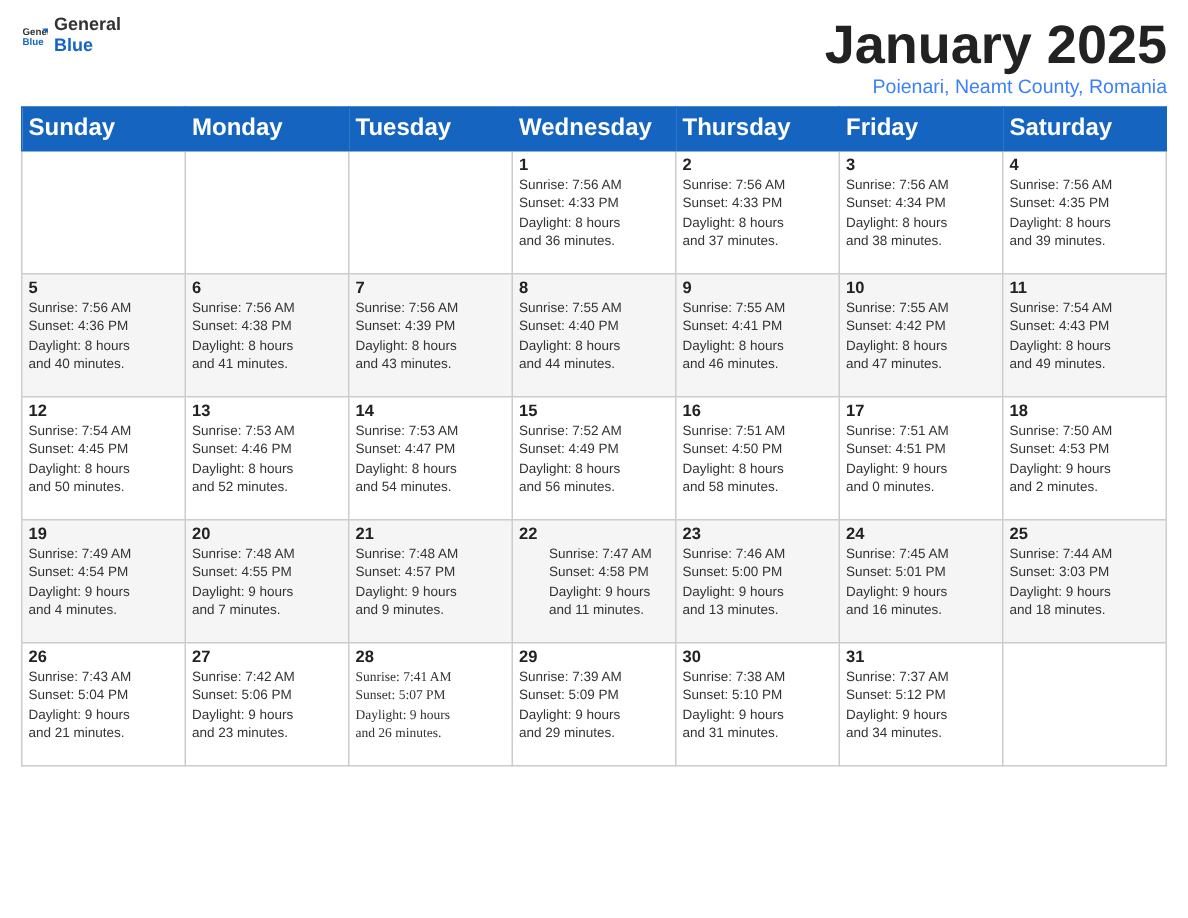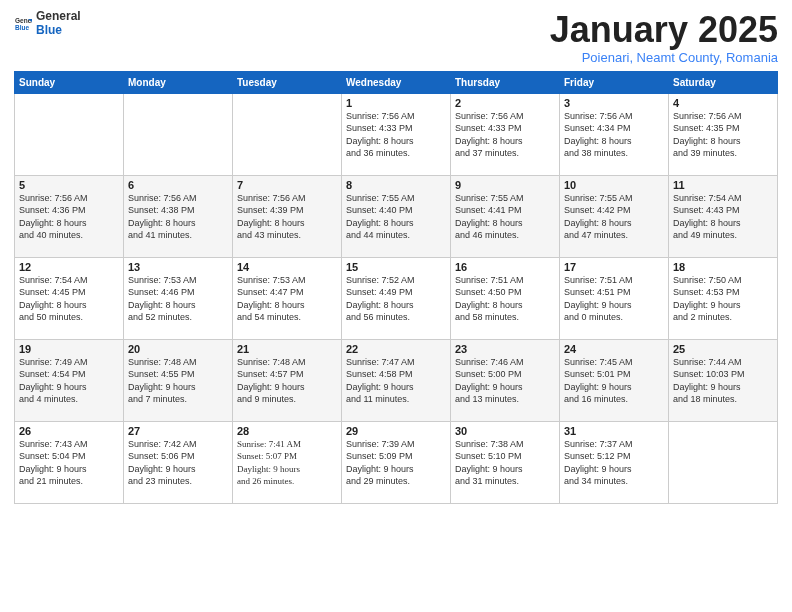--- a/index.html
+++ b/index.html
@@ -49,21 +49,21 @@
     .calendar {
       flex: 1;
       border: 1px solid #ccc;
       border-collapse: collapse;
       width: 100%;
       table-layout: fixed;
     }
     .calendar thead tr th {
       background: #1565c0;
       color: #fff;
-      font-size: 10px;
+      font-size: 16px;
       font-weight: bold;
       padding: 5px 4px;
       text-align: left;
       border: 1px solid #1565c0;
     }
     .calendar tbody tr td {
       border: 1px solid #ccc;
       vertical-align: top;
       padding: 3px 4px;
       font-size: 9.5px;
@@ -278,21 +278,21 @@
           </td>
           <td>
             <span class="day-number">21</span>
             <div class="day-info" style="white-space: pre-line;">Sunrise: 7:48 AM
 Sunset: 4:57 PM
 Daylight: 9 hours
 and 9 minutes.</div>
           </td>
           <td>
             <span class="day-number">22</span>
-            <div class="day-info" style="white-space: pre-line;">Sunrise: 7:47 AM
+            <div class="day-info" style="white-space: pre-line; margin-left: 20px;">Sunrise: 7:47 AM
 Sunset: 4:58 PM
 Daylight: 9 hours
 and 11 minutes.</div>
           </td>
           <td>
             <span class="day-number">23</span>
             <div class="day-info" style="white-space: pre-line;">Sunrise: 7:46 AM
 Sunset: 5:00 PM
 Daylight: 9 hours
 and 13 minutes.</div>
@@ -300,21 +300,21 @@
           <td>
             <span class="day-number">24</span>
             <div class="day-info" style="white-space: pre-line;">Sunrise: 7:45 AM
 Sunset: 5:01 PM
 Daylight: 9 hours
 and 16 minutes.</div>
           </td>
           <td>
             <span class="day-number">25</span>
             <div class="day-info" style="white-space: pre-line;">Sunrise: 7:44 AM
-Sunset: 10:03 PM
+Sunset: 3:03 PM
 Daylight: 9 hours
 and 18 minutes.</div>
           </td>
         </tr>
         <tr>
           <td>
             <span class="day-number">26</span>
             <div class="day-info" style="white-space: pre-line;">Sunrise: 7:43 AM
 Sunset: 5:04 PM
 Daylight: 9 hours

